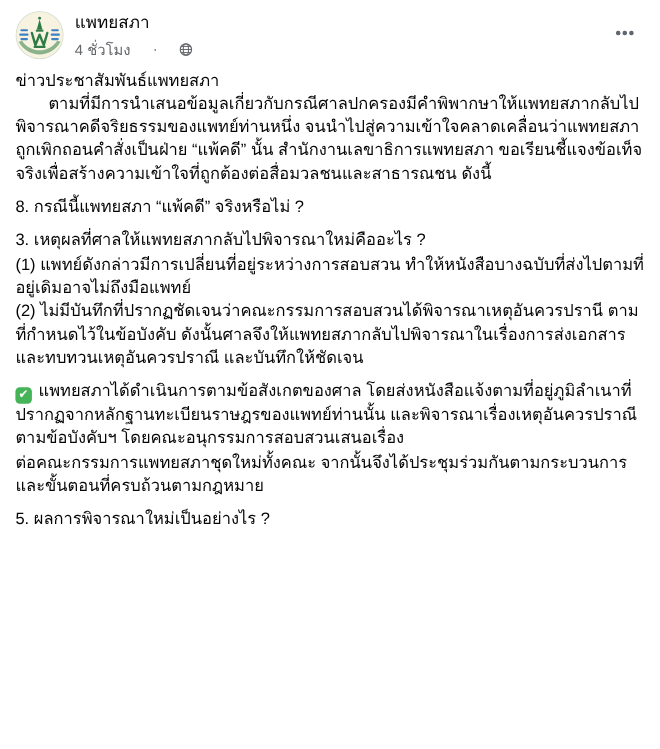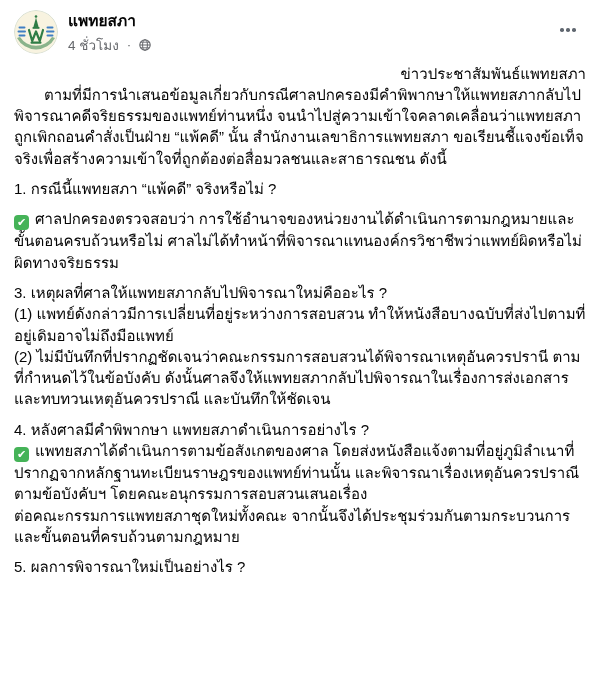--- a/index.html
+++ b/index.html
@@ -13,42 +13,42 @@
   .post { padding: 10px 14px 0 14px; position: relative; }
 
   
   .header { display: flex; align-items: flex-start; position: relative; margin-bottom: 7px; }
   .avatar {
     width: 44px; height: 44px; border-radius: 50%;
     flex: 0 0 44px; cursor: pointer; display: block;
   }
   .header-info { margin-left: 10px; padding-top: 2px; }
   .page-name {
-    font-size: 15.5px; font-weight: 700; line-height: 1.2;
+    font-size: 15.5px; font-weight: 400; line-height: 1.2;
     color: #050505; cursor: pointer;
   }
   .meta {
-    display: flex; align-items: center; gap: 8px;
+    display: flex; align-items: center; gap: 20px;
     margin-top: 3px; font-size: 13.5px; color: #65676b;
   }
   .globe { display: inline-block; margin-top: 1px; }
   .more-btn {
     position: absolute; right: 2px; top: 8px;
     width: 32px; height: 24px;
     display: flex; align-items: center; justify-content: center;
     gap: 2.5px; cursor: pointer; border-radius: 6px;
   }
   .more-btn i {
     width: 3.5px; height: 3.5px; border-radius: 50%;
     background: #606770; display: block;
   }
 
   
   .body-text { font-size: 15px; line-height: 1.42; }
-  .post-title { margin-bottom: 0; text-align: right; }
+  .post-title { margin-bottom: 0; }
   .intro { text-indent: 30px; white-space: pre-wrap; }
   .section { margin-top: 9px; }
   .question { white-space: pre-wrap; }
   .answer { white-space: pre-wrap; }
   .check {
     display: inline-block; width: 15px; height: 15px;
     background: #45b358; border-radius: 4px;
     color: #ffffff; font-size: 11px; line-height: 15px;
     text-align: center; vertical-align: -2px; margin-right: 6px;
   }
@@ -100,37 +100,35 @@
         <i></i>
         <i></i>
     </div>
   </div>
 
   <div class="body-text">
     <div class="post-title">ข่าวประชาสัมพันธ์แพทยสภา</div>
     <div class="intro">ตามที่มีการนำเสนอข้อมูลเกี่ยวกับกรณีศาลปกครองมีคำพิพากษาให้แพทยสภากลับไปพิจารณาคดีจริยธรรมของแพทย์ท่านหนึ่ง จนนำไปสู่ความเข้าใจคลาดเคลื่อนว่าแพทยสภาถูกเพิกถอนคำสั่งเป็นฝ่าย “แพ้คดี” นั้น สำนักงานเลขาธิการแพทยสภา ขอเรียนชี้แจงข้อเท็จจริงเพื่อสร้างความเข้าใจที่ถูกต้องต่อสื่อมวลชนและสาธารณชน ดังนี้</div>
 
     <div class="section">
-      <div class="question">1. กรณีนี้แพทยสภา “แพ้คดี” จริงหรือไม่ ?</div>
+      <div class="question">8. กรณีนี้แพทยสภา “แพ้คดี” จริงหรือไม่ ?</div>
 
     </div>
 
     <div class="section">
-      <div class="answer"><span class="check">✔</span><span>ศาลปกครองตรวจสอบว่า การใช้อำนาจของหน่วยงานได้ดำเนินการตามกฎหมายและขั้นตอนครบถ้วนหรือไม่ ศาลไม่ได้ทำหน้าที่พิจารณาแทนองค์กรวิชาชีพว่าแพทย์ผิดหรือไม่ผิดทางจริยธรรม</span></div>
 
     </div>
 
     <div class="section">
       <div class="question">3. เหตุผลที่ศาลให้แพทยสภากลับไปพิจารณาใหม่คืออะไร ?</div>
       <div class="details">(1) แพทย์ดังกล่าวมีการเปลี่ยนที่อยู่ระหว่างการสอบสวน ทำให้หนังสือบางฉบับที่ส่งไปตามที่อยู่เดิมอาจไม่ถึงมือแพทย์
 (2) ไม่มีบันทึกที่ปรากฏชัดเจนว่าคณะกรรมการสอบสวนได้พิจารณาเหตุอันควรปรานี ตามที่กำหนดไว้ในข้อบังคับ ดังนั้นศาลจึงให้แพทยสภากลับไปพิจารณาในเรื่องการส่งเอกสารและทบทวนเหตุอันควรปราณี และบันทึกให้ชัดเจน</div>
     </div>
 
     <div class="section">
-      <div class="question">4. หลังศาลมีคำพิพากษา แพทยสภาดำเนินการอย่างไร ?</div>
       <div class="answer"><span class="check">✔</span><span>แพทยสภาได้ดำเนินการตามข้อสังเกตของศาล โดยส่งหนังสือแจ้งตามที่อยู่ภูมิลำเนาที่ปรากฏจากหลักฐานทะเบียนราษฎรของแพทย์ท่านนั้น และพิจารณาเรื่องเหตุอันควรปราณีตามข้อบังคับฯ โดยคณะอนุกรรมการสอบสวนเสนอเรื่อง
 ต่อคณะกรรมการแพทยสภาชุดใหม่ทั้งคณะ จากนั้นจึงได้ประชุมร่วมกันตามกระบวนการและขั้นตอนที่ครบถ้วนตามกฎหมาย</span></div>
 
     </div>
 
     <div class="section">
       <div class="question">5. ผลการพิจารณาใหม่เป็นอย่างไร ?</div>
 
     </div>
 

